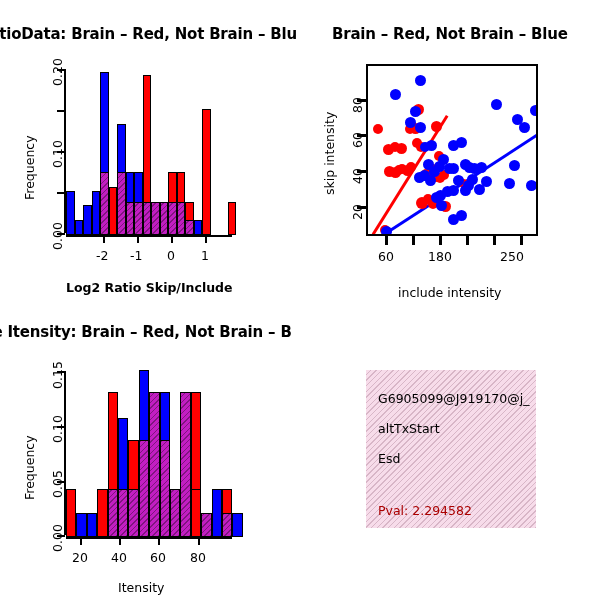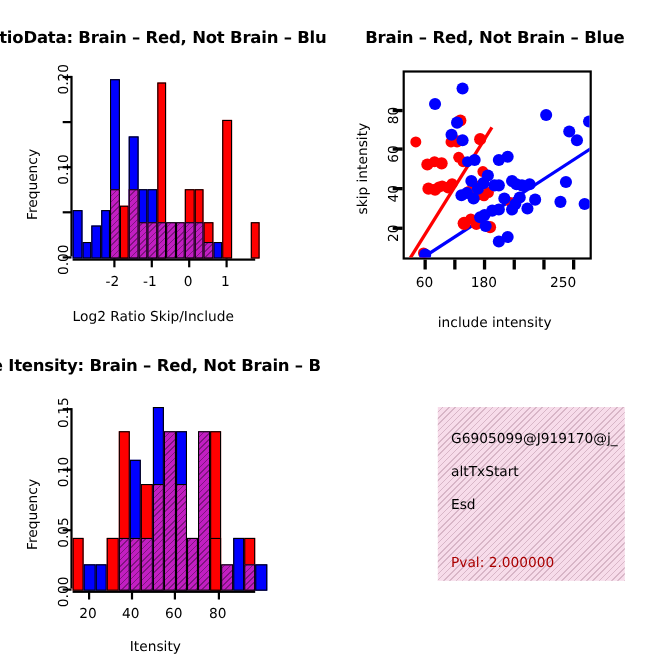--- a/index.html
+++ b/index.html
@@ -37,35 +37,35 @@
   .dot.red{background:#ff0000;}
   .dot.blue{background:#0000ff;}
 
   .fitline{position:absolute;height:3px;transform-origin:0 50%;}
   .fitline.red{background:#ff0000;}
   .fitline.blue{background:#0000ff;}
 
   .infobox{position:absolute;box-sizing:border-box;
            background-color:#f7dcea;
            background-image:repeating-linear-gradient(-45deg,
-             rgba(190,150,170,.55) 0 1px, rgba(255,255,255,0) 1px 4px);margin-left:32px;}
+             rgba(190,150,170,.55) 0 1px, rgba(255,255,255,0) 1px 4px);}
   .infoline{position:absolute;font-size:12.5px;color:#000;white-space:nowrap;}
   .infoline.pval{color:#aa0000;}
 </style>
 </head>
 <body>
 
 <div id="root">
 
   <div class="panel">
     <div class="ptitle" style="left:-22px;top:25px;">RatioData: Brain – Red, Not Brain – Blu</div>
 
     <div class="axlabel vert" style="left:22px;top:200px;">Frequency</div>
 
-    <div class="axlabel" style="left:66px;top:280px;">Log2 Ratio Skip/Include</div>
+    <div class="axlabel" style="left:66px;top:280px;font-weight:bold;">Log2 Ratio Skip/Include</div>
 
     <div class="axline" style="left:64px;top:69px;width:2px;height:164px;"></div>
     <div class="axline" style="left:57px;top:69px;width:8px;height:2px;"></div>
     <div class="axline" style="left:57px;top:110px;width:8px;height:2px;"></div>
     <div class="axline" style="left:57px;top:151px;width:8px;height:2px;"></div>
     <div class="axline" style="left:57px;top:192px;width:8px;height:2px;"></div>
     <div class="axline" style="left:57px;top:233px;width:8px;height:2px;"></div>
 
     <div class="ticklab vert" style="left:50px;top:250px;">0.00</div>
     <div class="ticklab vert" style="left:50px;top:168px;">0.10</div>
@@ -279,16 +279,16 @@
     <div class="ticklab" style="left:72px;top:550px;">20</div>
     <div class="ticklab" style="left:111px;top:550px;">40</div>
     <div class="ticklab" style="left:150px;top:550px;">60</div>
     <div class="ticklab" style="left:190px;top:550px;">80</div>
   </div>
 
   <div class="infobox" style="left:366px;top:370px;width:170px;height:158px;">
     <div class="infoline" style="left:12px;top:21px;">G6905099@J919170@j_</div>
     <div class="infoline" style="left:12px;top:51px;">altTxStart</div>
     <div class="infoline" style="left:12px;top:81px;">Esd</div>
-    <div class="infoline pval" style="left:12px;top:133px;">Pval: 2.000000</div>
+    <div class="infoline pval" style="left:12px;top:133px;">Pval: 2.294582</div>
   </div>
 
 </div>
 
 </body></html>

